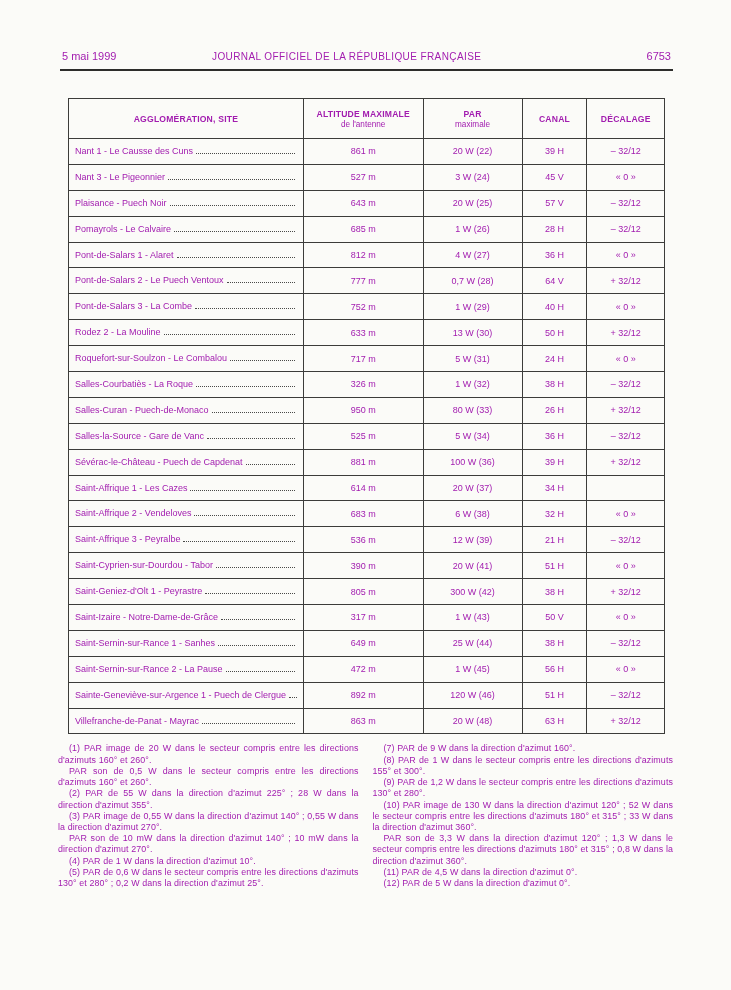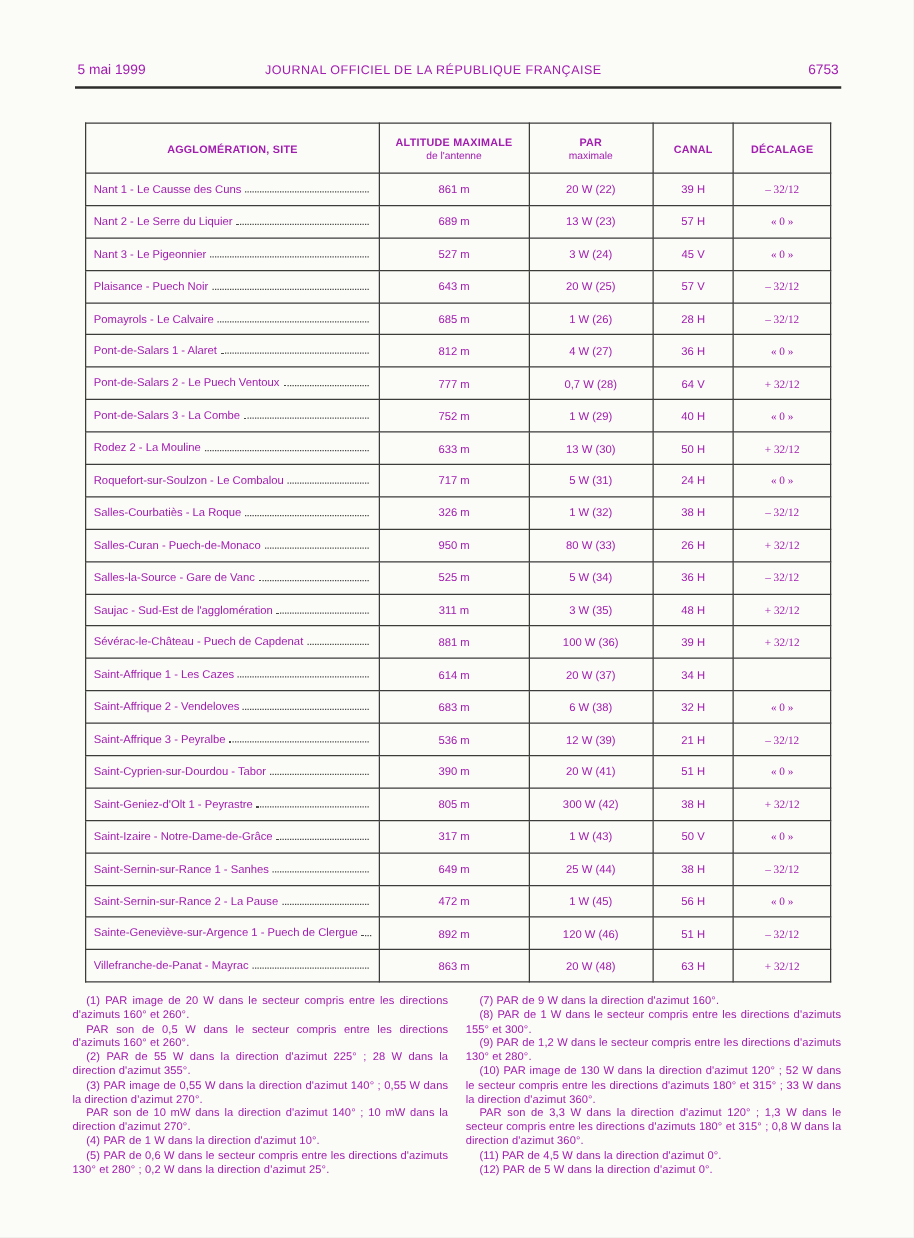--- a/index.html
+++ b/index.html
@@ -77,21 +77,21 @@
     padding-right: 6px;
   }
   .sitewrap { display: flex; align-items: baseline; }
   .sitename { white-space: nowrap; }
   .leader {
     flex: 1;
     min-width: 8px;
     border-bottom: 1.5px dotted #4a4a48;
     margin: 0 2px 3px 3px;
   }
-  td.dec { font-size: 8.8px; font-family: Liberation Serif, serif; }
+  td.dec { font-size: 8.8px; }
   
   .c1 { width: 39.4%; }
   .c2 { width: 20.1%; }
   .c3 { width: 16.6%; }
   .c4 { width: 10.9%; }
   .c5 { width: 13.0%; }
   
   .footnotes {
     display: flex;
     gap: 14px;
@@ -158,32 +158,20 @@
             </div>
           </td>
           <td>861 m</td>
           <td>20 W (22)</td>
           <td>39 H</td>
           <td class="dec">– 32/12</td>
         </tr>
         <tr>
           <td class="site">
             <div class="sitewrap">
-              <span class="sitename">Nant 2 - Le Serre du Liquier</span>
-              <span class="leader"></span>
-            </div>
-          </td>
-          <td>689 m</td>
-          <td>13 W (23)</td>
-          <td>57 H</td>
-          <td class="dec">« 0 »</td>
-        </tr>
-        <tr>
-          <td class="site">
-            <div class="sitewrap">
               <span class="sitename">Nant 3 - Le Pigeonnier</span>
               <span class="leader"></span>
             </div>
           </td>
           <td>527 m</td>
           <td>3 W (24)</td>
           <td>45 V</td>
           <td class="dec">« 0 »</td>
         </tr>
         <tr>
@@ -298,32 +286,20 @@
           <td class="site">
             <div class="sitewrap">
               <span class="sitename">Salles-la-Source - Gare de Vanc</span>
               <span class="leader"></span>
             </div>
           </td>
           <td>525 m</td>
           <td>5 W (34)</td>
           <td>36 H</td>
           <td class="dec">– 32/12</td>
-        </tr>
-        <tr>
-          <td class="site">
-            <div class="sitewrap">
-              <span class="sitename">Saujac - Sud-Est de l'agglomération</span>
-              <span class="leader"></span>
-            </div>
-          </td>
-          <td>311 m</td>
-          <td>3 W (35)</td>
-          <td>48 H</td>
-          <td class="dec">+ 32/12</td>
         </tr>
         <tr>
           <td class="site">
             <div class="sitewrap">
               <span class="sitename">Sévérac-le-Château - Puech de Capdenat</span>
               <span class="leader"></span>
             </div>
           </td>
           <td>881 m</td>
           <td>100 W (36)</td>

